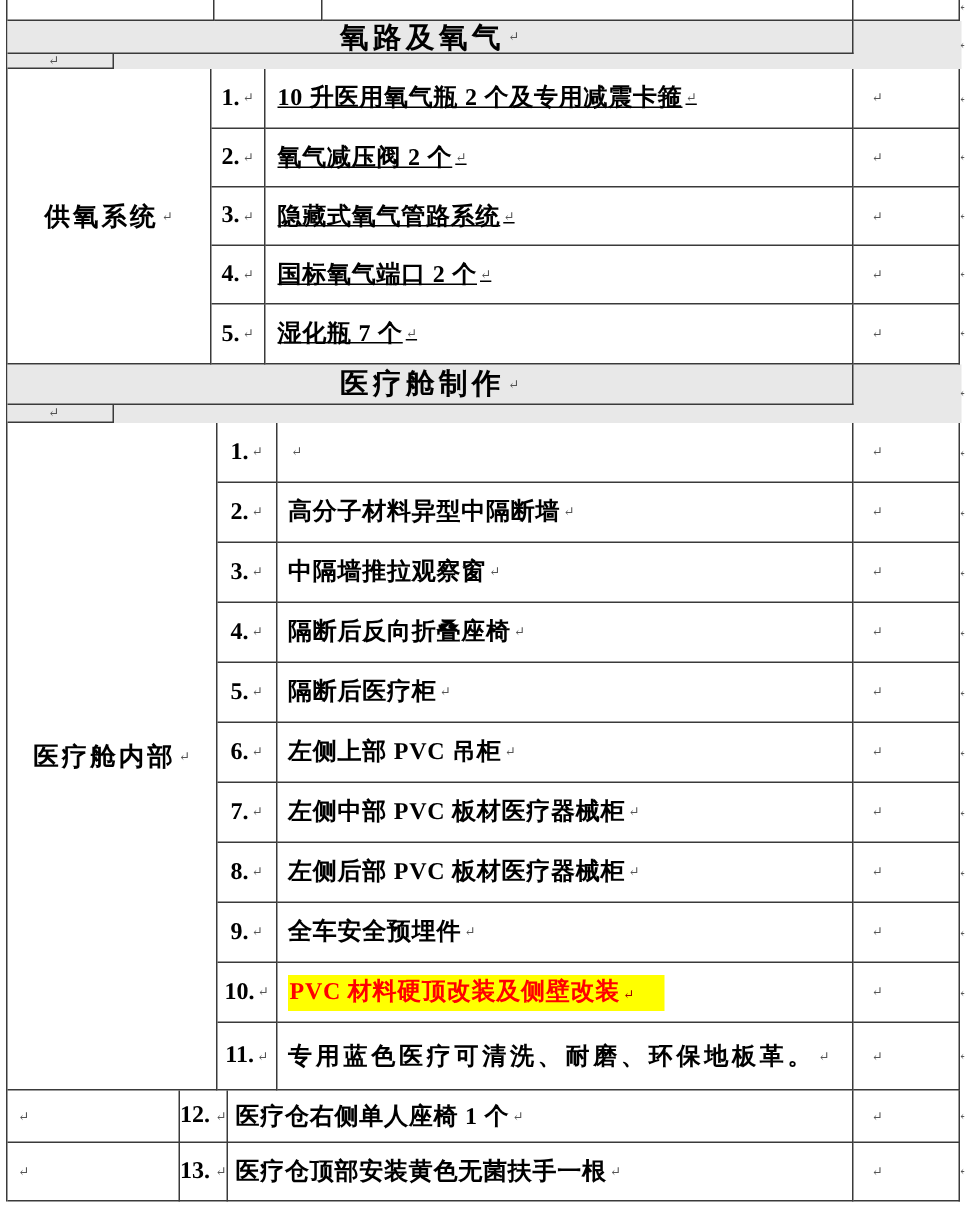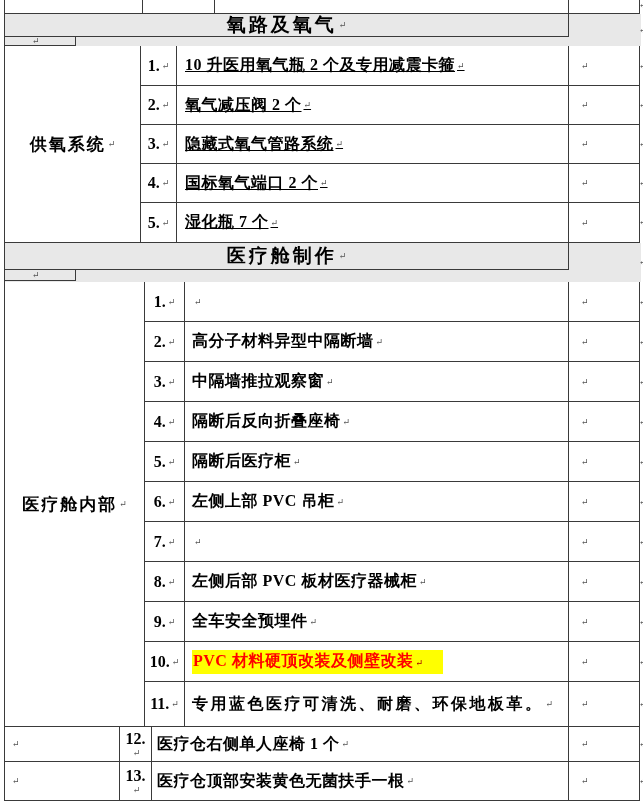--- a/index.html
+++ b/index.html
@@ -32,21 +32,21 @@
   
   .oxy .c-num{width:36px;justify-content:center;}
   .oxy .c-text{width:392px;padding-left:8px;text-decoration:underline;}
   .oxy .c-mark{width:71px;padding-left:10px;}
   
   .med .c-num{width:40px;justify-content:center;}
   .med .c-text{width:384px;padding-left:7px;}
   .med .c-mark{width:71px;padding-left:10px;}
   
   .tail .c-cat{width:115px;padding-left:5px;}
-  .tail .c-num{width:32px;justify-content:center;flex-direction:column;}
+  .tail .c-num{width:32px;justify-content:space-between;}
   .tail .c-text{width:417px;padding-left:5px;}
   .tail .c-mark{width:71px;padding-left:10px;}
   .num{font-size:16px;}
   .itext{font-size:16px;letter-spacing:0.5px;}
   .wide .itext{letter-spacing:2.5px;}
   .hl{background:var(--hl_bg);color:var(--hl_text);padding:1px 20px 2px 1px;}
   .hl .pmark{color:#a00000;}
   .pmark{font-size:9px;font-weight:normal;color:var(--mark);margin-left:2px;flex:0 0 auto;}
   .edge{position:absolute;left:637px;transform:translateY(-50%);font-size:9px;font-weight:normal;color:var(--mark);}
 </style>
@@ -239,20 +239,21 @@
           <div class="cell c-mark">
               <span class="pmark">↵</span>
             </div>
         </div>
         <div class="trow h40">
           <div class="cell c-num">
               <span class="num">7.</span>
               <span class="pmark">↵</span>
             </div>
           <div class="cell c-text">
+              <span class="itext">左侧中部 PVC 板材医疗器械柜</span>
               <span class="pmark">↵</span>
             </div>
           <div class="cell c-mark">
               <span class="pmark">↵</span>
             </div>
         </div>
         <div class="trow h40">
           <div class="cell c-num">
               <span class="num">8.</span>
               <span class="pmark">↵</span>

